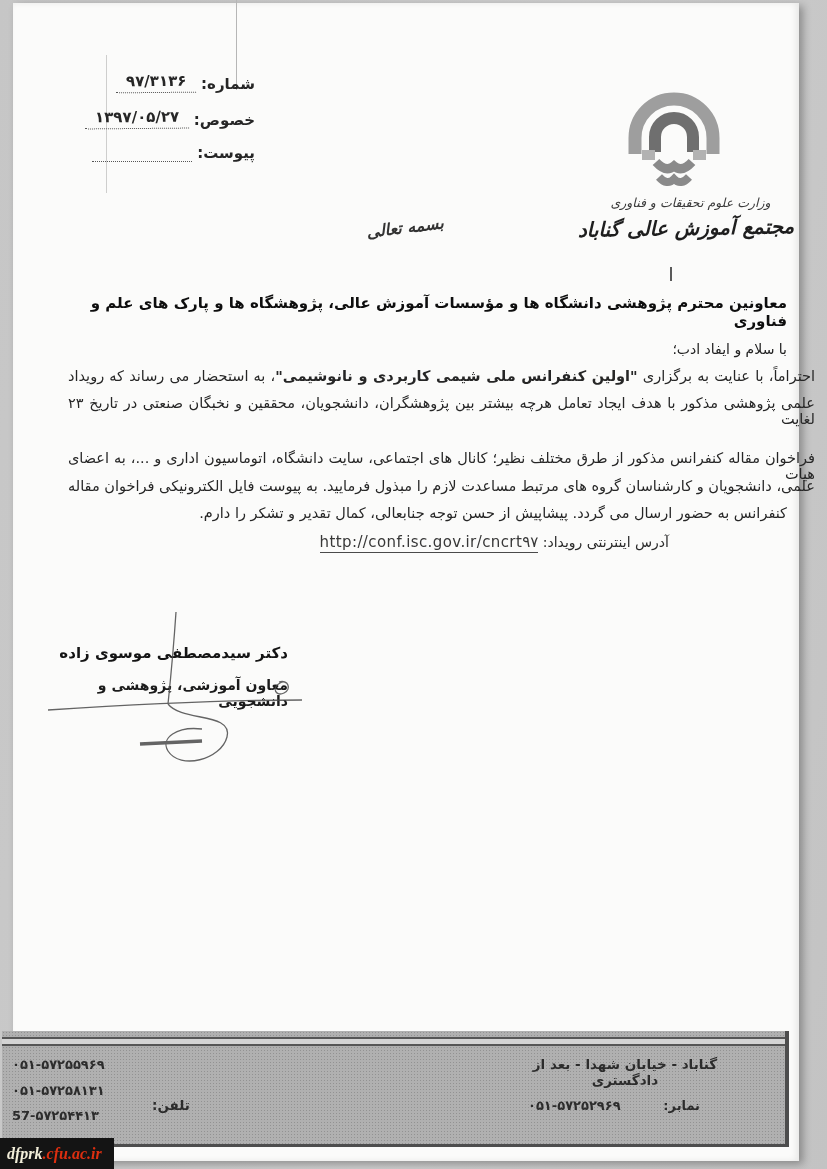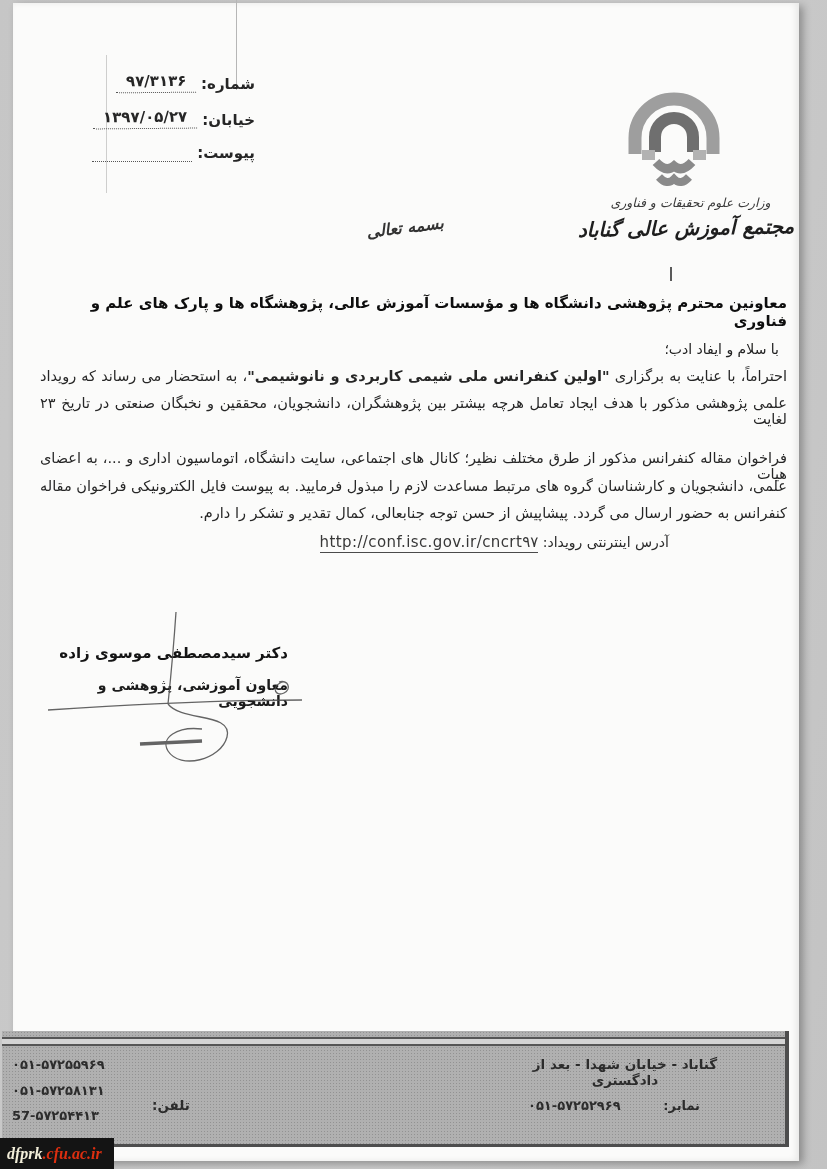--- a/index.html
+++ b/index.html
@@ -24,25 +24,25 @@
   .org{position:absolute;left:574px;top:216px;width:224px;text-align:center;direction:rtl;
        font-family:"DejaVu Serif",serif;font-style:italic;font-weight:bold;font-size:20px;color:#1e1e1e;
        transform:rotate(-1deg);}
   .besmele{position:absolute;left:346px;top:218px;width:118px;text-align:center;direction:rtl;
        font-family:"DejaVu Serif",serif;font-style:italic;font-weight:bold;font-size:16px;color:#333;
        transform:rotate(-7deg);}
 
   
   .recipient{position:absolute;left:40px;top:294px;width:747px;direction:rtl;text-align:right;
              font-size:15px;font-weight:bold;color:#0e0e0e;}
-  .salutation{position:absolute;left:32px;top:341px;width:747px;direction:rtl;text-align:right;
+  .salutation{position:absolute;left:40px;top:341px;width:747px;direction:rtl;text-align:right;
              font-size:14px;color:#222;}
   .bodyline{position:absolute;left:40px;width:747px;direction:rtl;text-align:right;
             font-size:14.5px;color:#262626;white-space:nowrap;}
-  .just{text-align:justify;text-align-last:justify;white-space:normal;}
+  .just{text-align:justify;text-align-last:justify;white-space:normal;margin-left:28px;}
   .urlline{position:absolute;left:40px;width:747px;direction:rtl;text-align:right;padding-right:118px;
            box-sizing:border-box;font-size:14px;color:#2a2a2a;}
   .url{direction:ltr;unicode-bidi:embed;display:inline-block;border-bottom:1.2px solid #4a4a4a;
        font-size:15px;letter-spacing:.4px;color:#383838;padding-bottom:1px;}
   .b{font-weight:bold;}
 
   
   .sig-name{position:absolute;left:40px;top:644px;width:248px;direction:rtl;text-align:right;
             font-size:15px;font-weight:bold;color:#141414;}
   .sig-title{position:absolute;left:40px;top:677px;width:248px;direction:rtl;text-align:right;
@@ -87,21 +87,21 @@
   <div class="artifact" style="left:236px;top:0;width:1px;height:90px;"></div>
   <div class="artifact" style="left:106px;top:55px;width:1px;height:138px;opacity:.65;"></div>
   <div class="artifact" style="left:670px;top:267px;width:2px;height:14px;background:#5a5a5a;"></div>
 
   <div class="fields">
     <div class="field-row">
       <span class="field-label">شماره:</span>
       <span class="field-value">۹۷/۳۱۳۶</span>
     </div>
     <div class="field-row">
-      <span class="field-label">خیابان:</span>
+      <span class="field-label">خصوص:</span>
       <span class="field-value">۱۳۹۷/۰۵/۲۷</span>
     </div>
     <div class="field-row">
       <span class="field-label">پیوست:</span>
       <span class="field-leader"></span>
     </div>
   </div>
 
   <svg class="logo" viewBox="0 0 112 118" aria-hidden="true">
     <path d="M17 80 L17 64 A39 39 0 1 1 95 64 L95 80" fill="none" stroke="#9e9e9e" stroke-width="13"></path>

